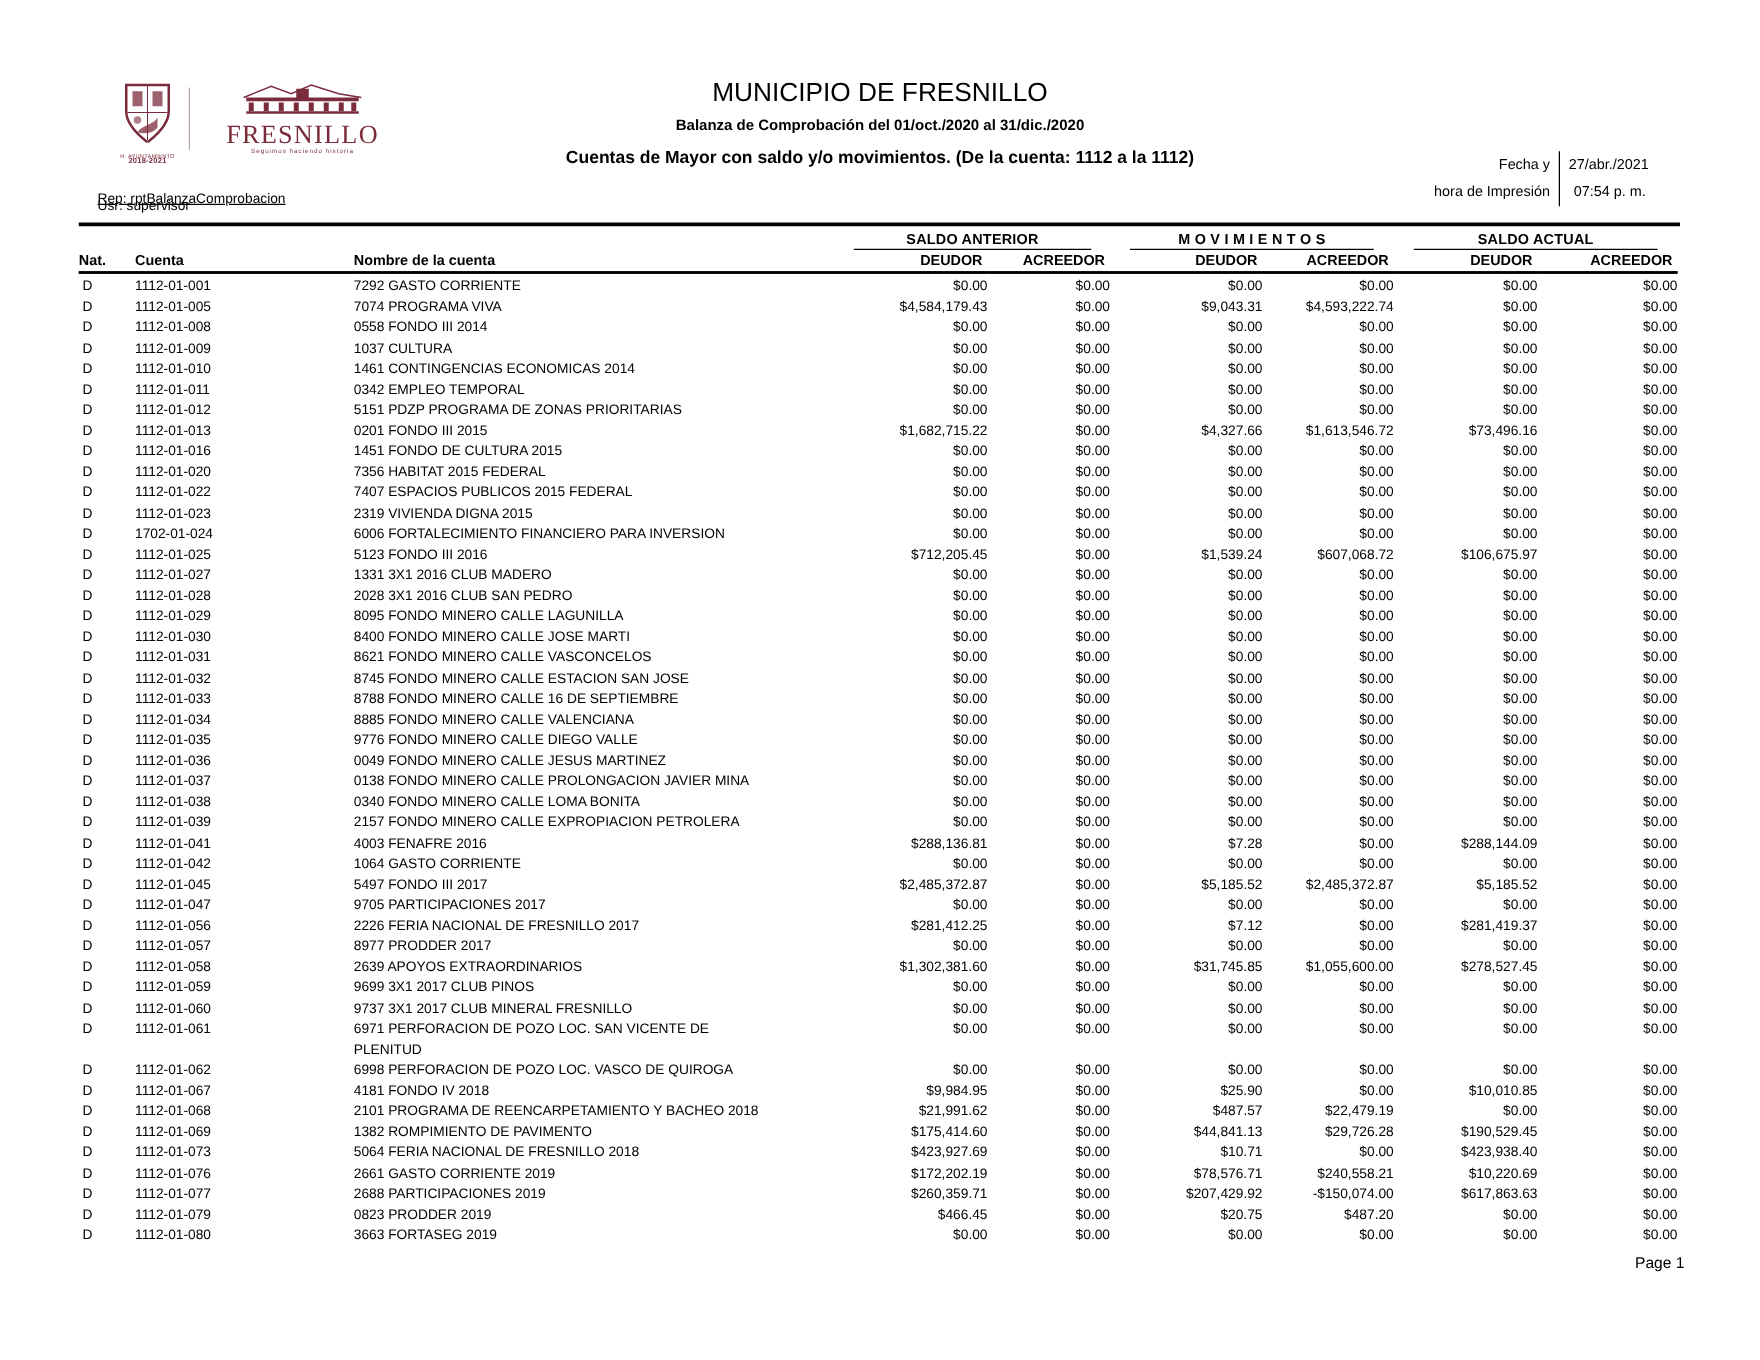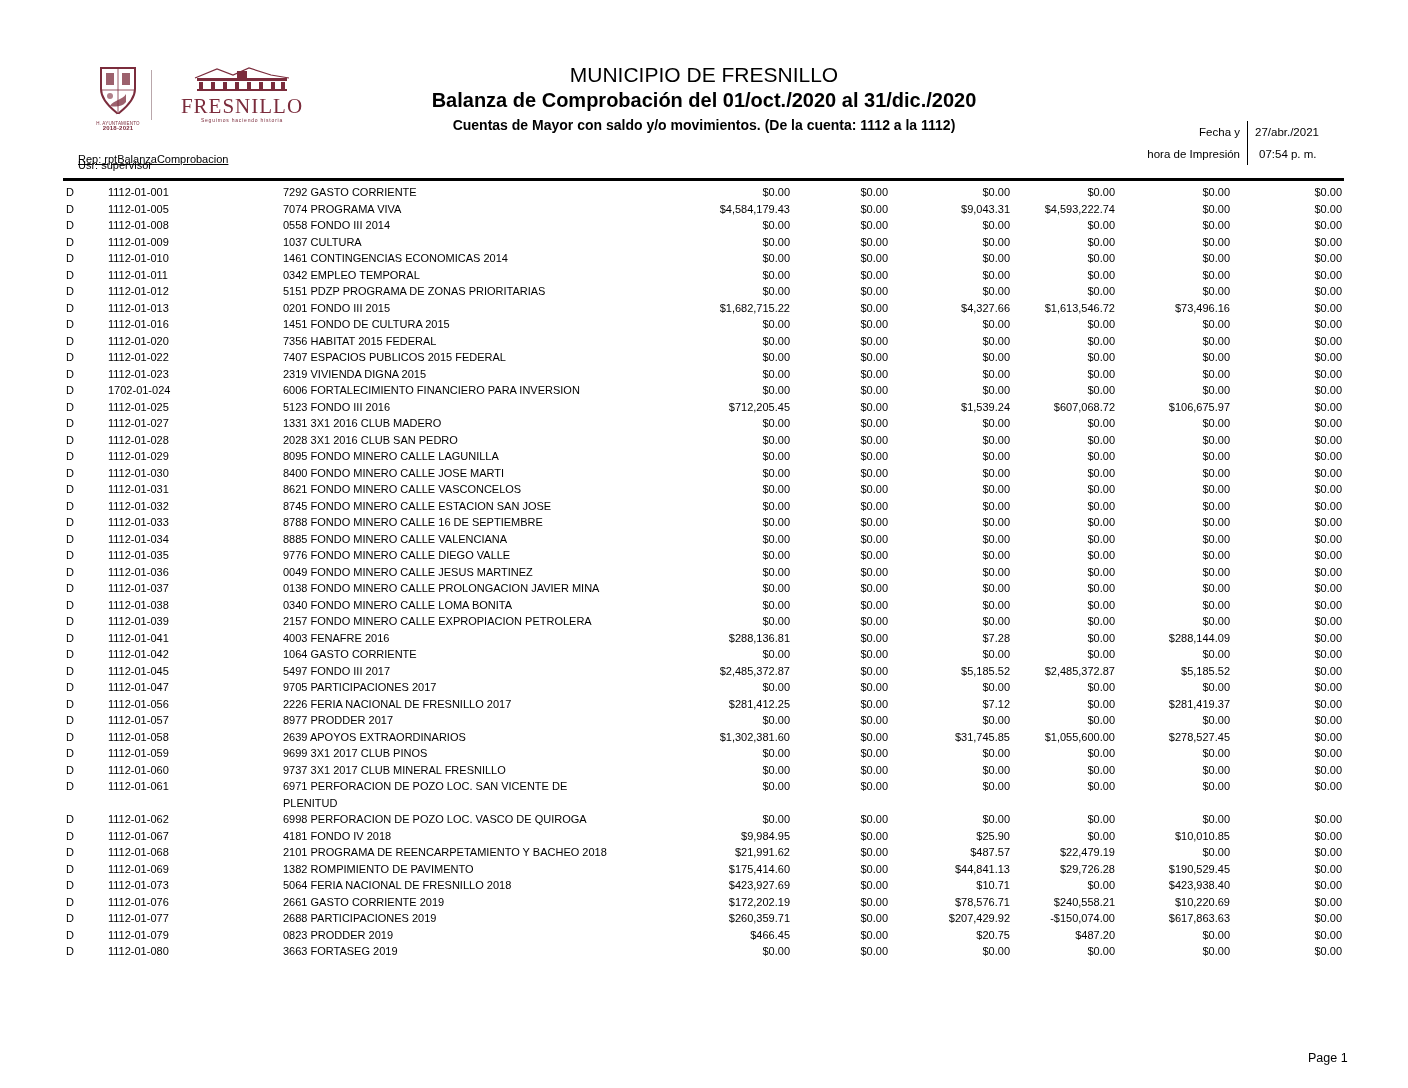--- a/index.html
+++ b/index.html
@@ -16,21 +16,21 @@
   .crest-caption .yrs { font-size:6px; font-weight:bold; }
   .logo-divider { width:1px; height:50px; background:#b9a7ab; margin:4px 10px 0 10px; }
   .fres { width:160px; text-align:center; color:#7b2c3c; }
   .fres-word { font-family:"Liberation Serif", serif; font-size:21px; letter-spacing:1px; color:#7b2c3c; line-height:20px; }
   .fres-tag { font-size:5px; letter-spacing:.8px; color:#7b2c3c; margin-top:1px; }
 
   
   .titles { position:absolute; left:0; top:62px; width:100%; text-align:center; }
   .t1 { font-size:21px; font-weight:normal; line-height:26px; }
   .t2 { font-size:17px; font-weight:bold; line-height:21px; }
-  .t3 { font-size:20px; font-weight:bold; line-height:25px; }
+  .t3 { font-size:12px; font-weight:bold; line-height:25px; }
   .t4 { font-size:14px; font-weight:bold; line-height:24px; }
 
   
   .dateblock { position:absolute; top:121px; left:1128px; display:flex; align-items:stretch; }
   .dateblock .labels { width:112px; text-align:right; font-size:11.5px; line-height:22px; }
   .dateblock .vline { width:0; border-left:1.5px solid #000; margin:0 7px; }
   .dateblock .values { font-size:11.5px; line-height:22px; text-align:left; padding-top:0; }
   .dateblock .values div:last-child { padding-left:4px; }
 
   
@@ -50,21 +50,21 @@
   tr.cols th { font-size:11.5px; font-weight:bold; height:18px; vertical-align:bottom;
                border-bottom:2.5px solid #000; padding-bottom:2px; text-align:left; }
   tr.cols th.num { text-align:right; padding-right:4px; }
 
   tbody td { font-size:11px; line-height:16.5px; vertical-align:top; }
   tbody tr td:first-child { padding-left:3px; }
   tbody td.num { text-align:right; }
   tbody td.name { white-space:pre-line; }
   tbody tr:first-child td { padding-top:2px; }
 
-  .page-footer { position:absolute; left:1308px; top:1003px; font-size:12.5px;margin-top:48px; }
+  .page-footer { position:absolute; left:1308px; top:1003px; font-size:12.5px; }
 </style>
 </head>
 <body>
 
 <div class="logo-wrap">
   <div class="crest">
     <svg width="40" height="50" viewBox="0 0 40 50">
       <path d="M3 2 h34 v21 c0 14 -17 24 -17 25 C20 47 3 37 3 23 Z" fill="none" stroke="#7b2c3c" stroke-width="2"></path>
       <line x1="20" y1="3" x2="20" y2="46" stroke="#7b2c3c" stroke-width="0.8"></line>
       <line x1="4" y1="24" x2="36" y2="24" stroke="#7b2c3c" stroke-width="0.8"></line>
@@ -128,20 +128,37 @@
       <col style="width:175px">
       <col style="width:385px">
     <col style="width:122px">
       <col style="width:98px">
       <col style="width:122px">
     <col style="width:105px">
       <col style="width:115px">
       <col style="width:112px">
   </colgroup>
   <thead>
+    <tr class="grouprow">
+      <td colspan="3"></td>
+      <td colspan="2"><span class="gline">SALDO ANTERIOR</span></td>
+      <td colspan="2"><span class="gline">M O V I M I E N T O S</span></td>
+      <td colspan="2"><span class="gline">SALDO ACTUAL</span></td>
+    </tr>
+    <tr class="cols">
+      <th>Nat.</th>
+      <th>Cuenta</th>
+      <th>Nombre de la cuenta</th>
+      <th class="num">DEUDOR</th>
+      <th class="num">ACREEDOR</th>
+      <th class="num">DEUDOR</th>
+      <th class="num">ACREEDOR</th>
+      <th class="num">DEUDOR</th>
+      <th class="num">ACREEDOR</th>
+    </tr>
   </thead>
   <tbody>
       <tr>
         <td>D</td>
         <td>1112-01-001</td>
         <td class="name">7292 GASTO CORRIENTE</td>
         <td class="num">$0.00</td>
         <td class="num">$0.00</td>
         <td class="num">$0.00</td>
         <td class="num">$0.00</td>

